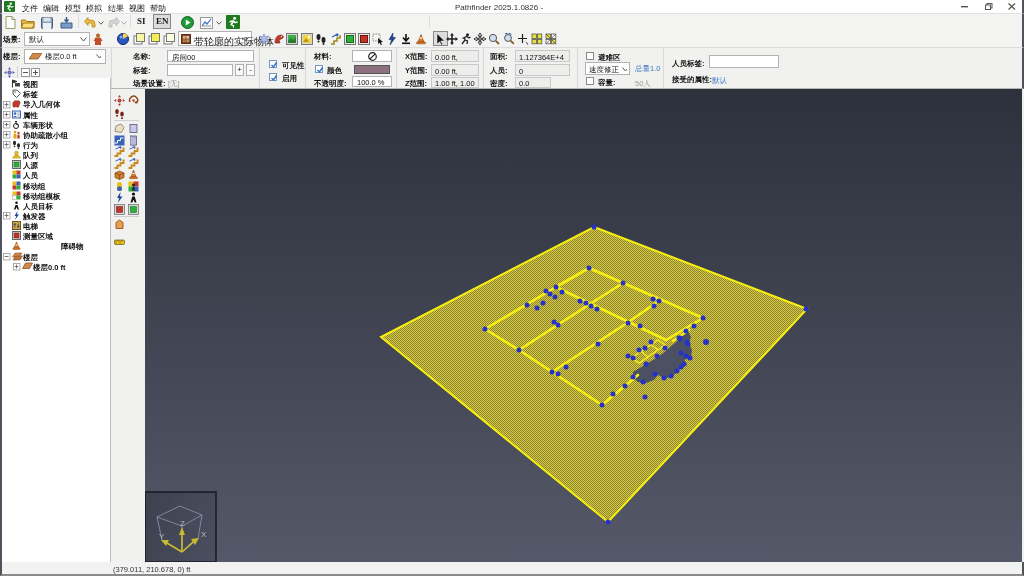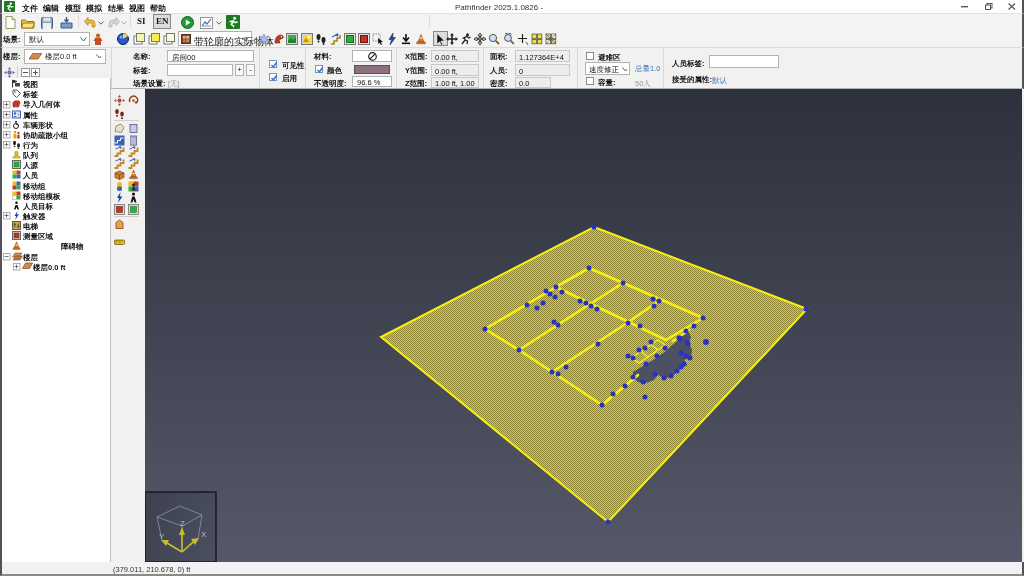--- a/index.html
+++ b/index.html
@@ -1,18 +1,18 @@
 <!DOCTYPE html>
 <html><head><meta charset="utf-8"><style>
 *{margin:0;padding:0;box-sizing:border-box}
 html,body{width:1024px;height:576px;overflow:hidden}
 body{font-family:"Liberation Sans",sans-serif;position:relative;background:#f1f1f0;font-size:7.5px;color:#1a1a1a}
 .abs{position:absolute}
 .titlebar{left:0;top:0;width:1024px;height:13px;background:#ffffff;border-left:2px solid #50535c;border-right:2px solid #50535c}
-.menu{top:3px;font-size:8px;color:#111;font-weight:700}
+.menu{top:3px;font-size:8px;color:#111;font-weight:400}
 .ttl{top:3px;left:455px;width:110px;font-size:8px;color:#333}
 .tb1{left:0;top:13px;width:1024px;height:17px;background:#f3f3f2;border-left:2px solid #50535c;border-right:2px solid #50535c;border-top:1px solid #e2e2e2}
 .tb2{left:0;top:30px;width:1024px;height:17px;background:#f3f3f2;border-left:2px solid #50535c;border-right:2px solid #50535c}
 .props{left:0;top:47px;width:1024px;height:42px;background:#f1f1f0;border-left:2px solid #50535c;border-right:2px solid #50535c;border-top:1px solid #dcdcdc;border-bottom:1px solid #b5b5b5}
 .vsep{width:1px;background:#d8d8d8}
 .field{background:#fff;border:1px solid #b2b2b2;font-size:7.5px;color:#111}
 .gfield{background:#ededec;border:1px solid #c8c8c8;font-size:7.5px;color:#111}
 .lbl{font-size:7.5px;color:#151515;white-space:nowrap;font-weight:600}
 .gray{color:#9a9a9a}
 .blue{color:#3f78c3}
@@ -303,21 +303,21 @@
   </div>
 <div class="abs cb" style="left:315px;top:65px">
     <svg width="8" height="8">
       <path d="M1.5 4 L3.5 6 L6.5 1.5" fill="none" stroke="#2e6fc4" stroke-width="1.4"></path>
     </svg>
   </div>
 <div class="abs lbl" style="left:327px;top:66px">颜色</div>
 <div class="abs" style="left:354px;top:65px;width:36px;height:9px;background:#8d6f80;border:1px solid #555"></div>
 <div class="abs lbl" style="left:314px;top:79px">不透明度:</div>
 <div class="abs field" style="left:352px;top:76px;width:40px;height:11px">
-    <span style="position:absolute;left:4px;top:1px">96.6 %</span>
+    <span style="position:absolute;left:4px;top:1px">100.0 %</span>
   </div>
 <div class="abs lbl" style="left:405px;top:52px">X范围:</div>
 <div class="abs gfield" style="left:431px;top:50px;width:48px;height:12px">
     <span style="position:absolute;left:3px;top:1.5px">0.00 ft, 110.6</span>
   </div>
 <div class="abs lbl" style="left:405px;top:66px">Y范围:</div>
 <div class="abs gfield" style="left:431px;top:64px;width:48px;height:12px">
     <span style="position:absolute;left:3px;top:1.5px">0.00 ft, 104.7</span>
   </div>
 <div class="abs lbl" style="left:405px;top:79px">Z范围:</div>

